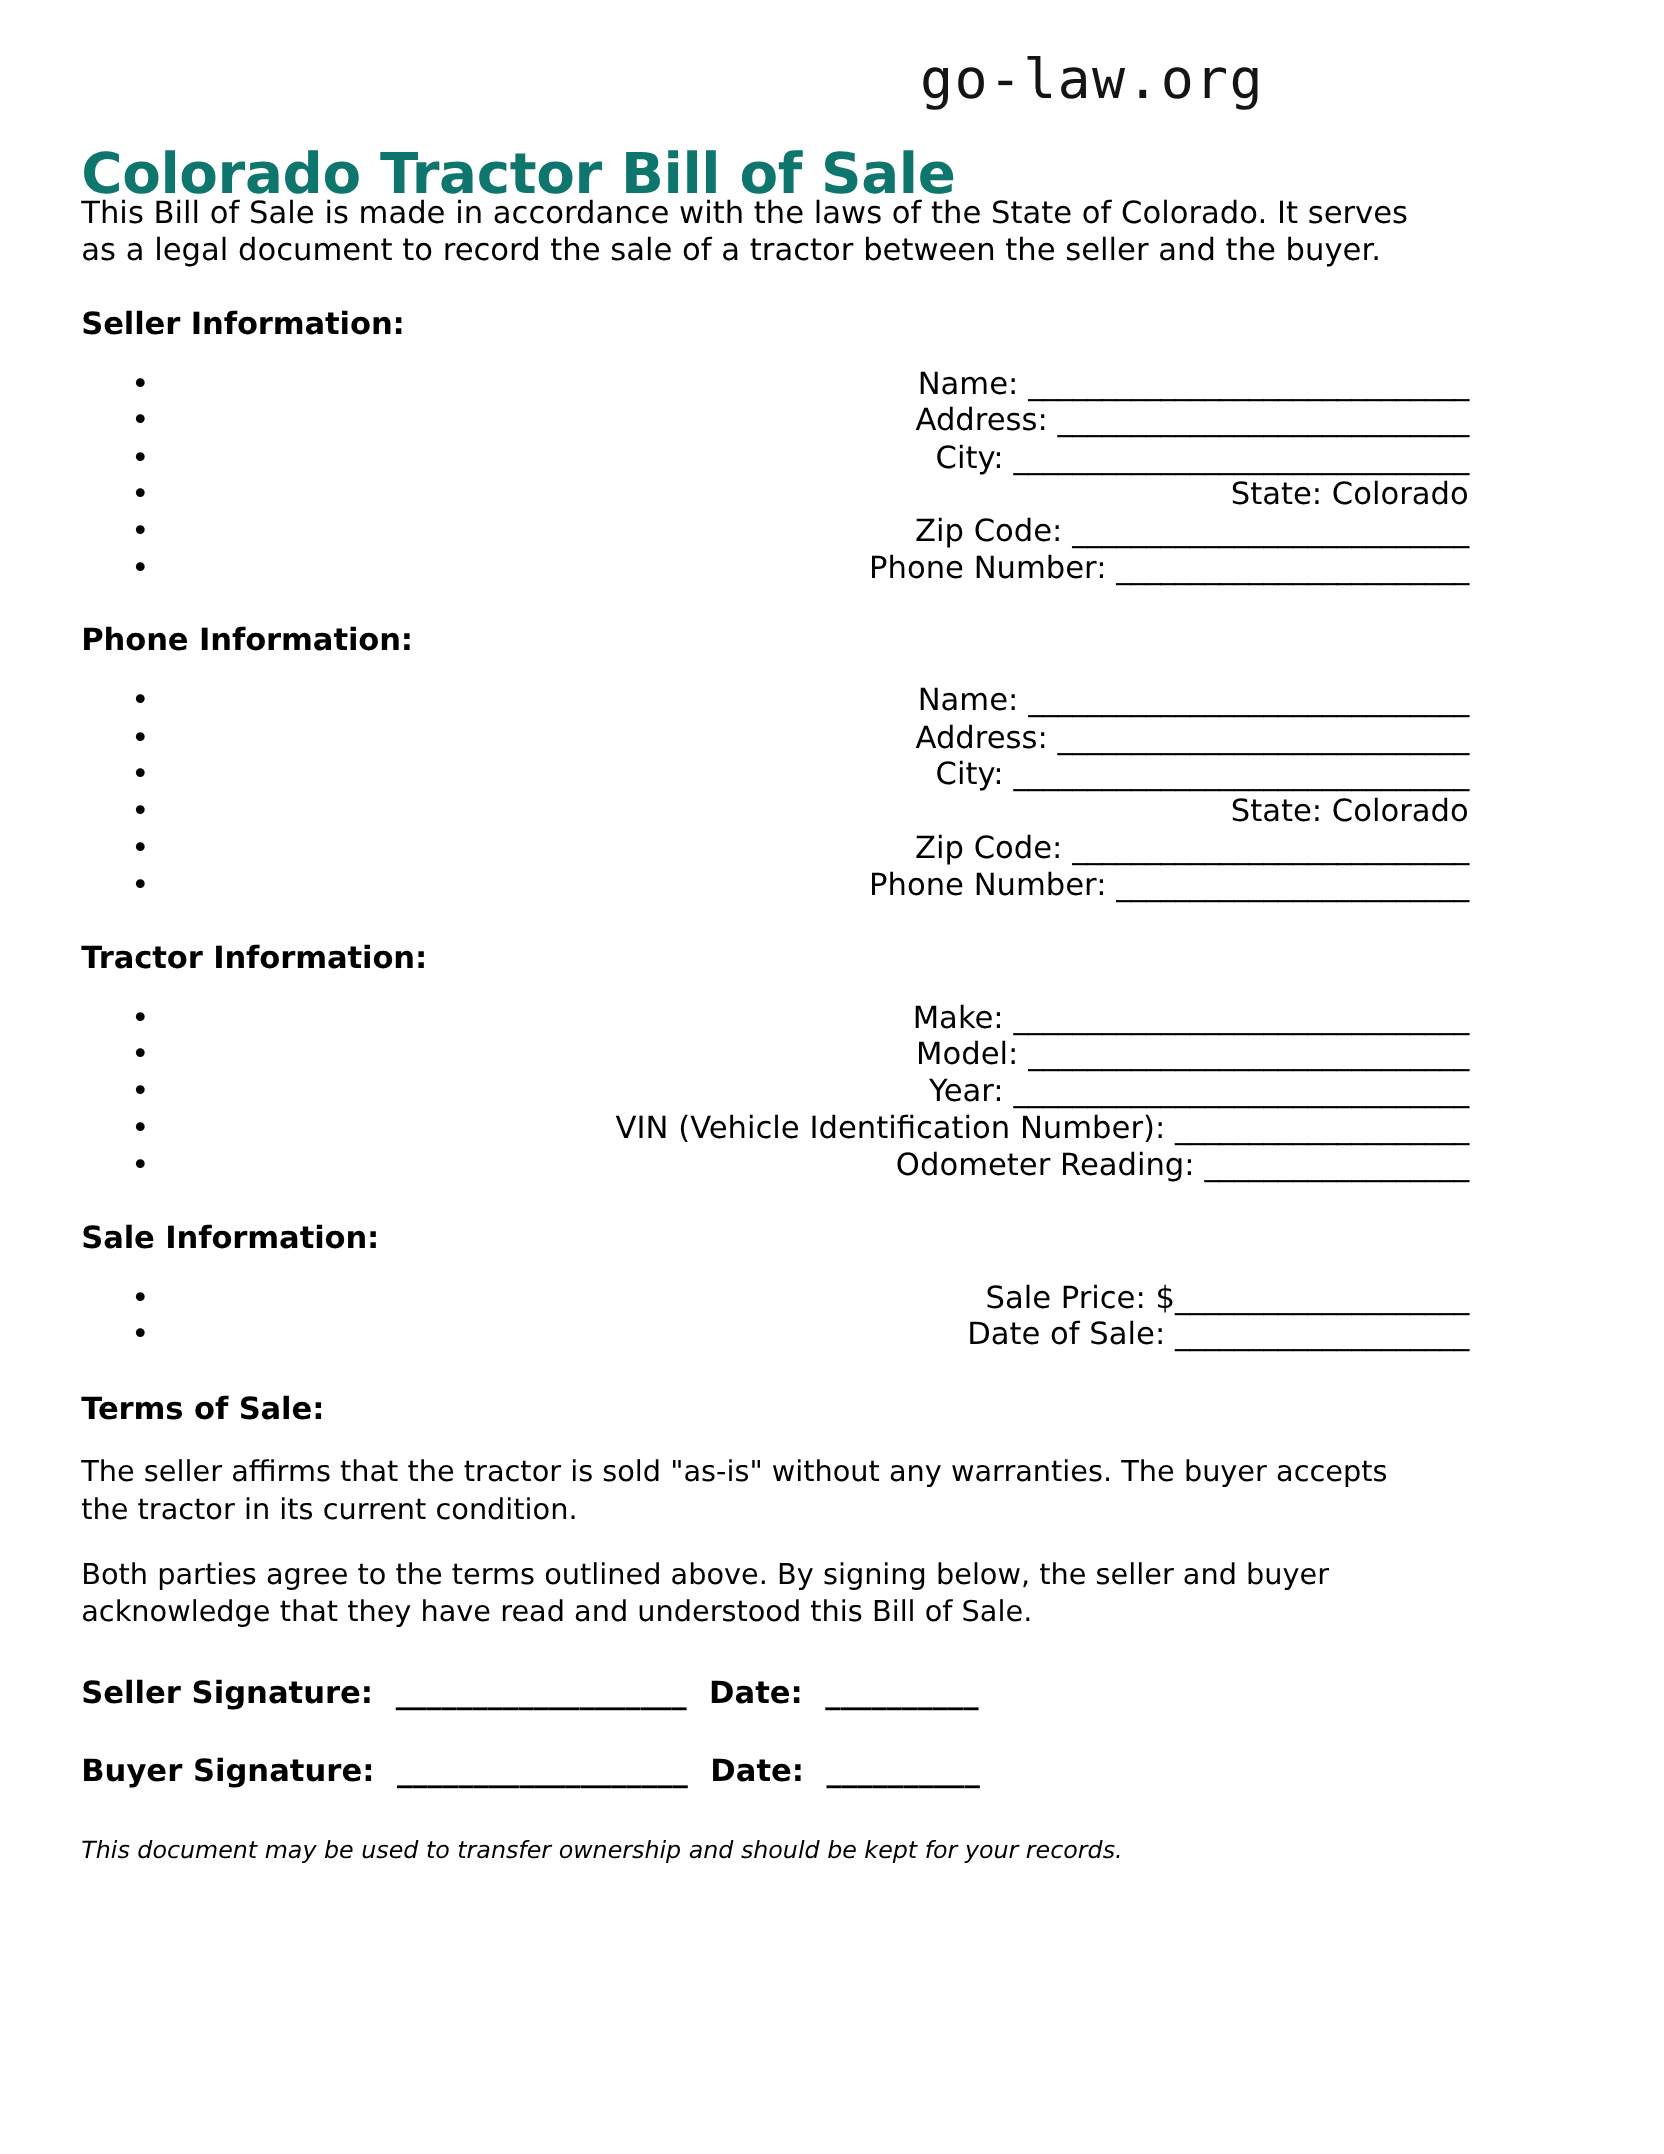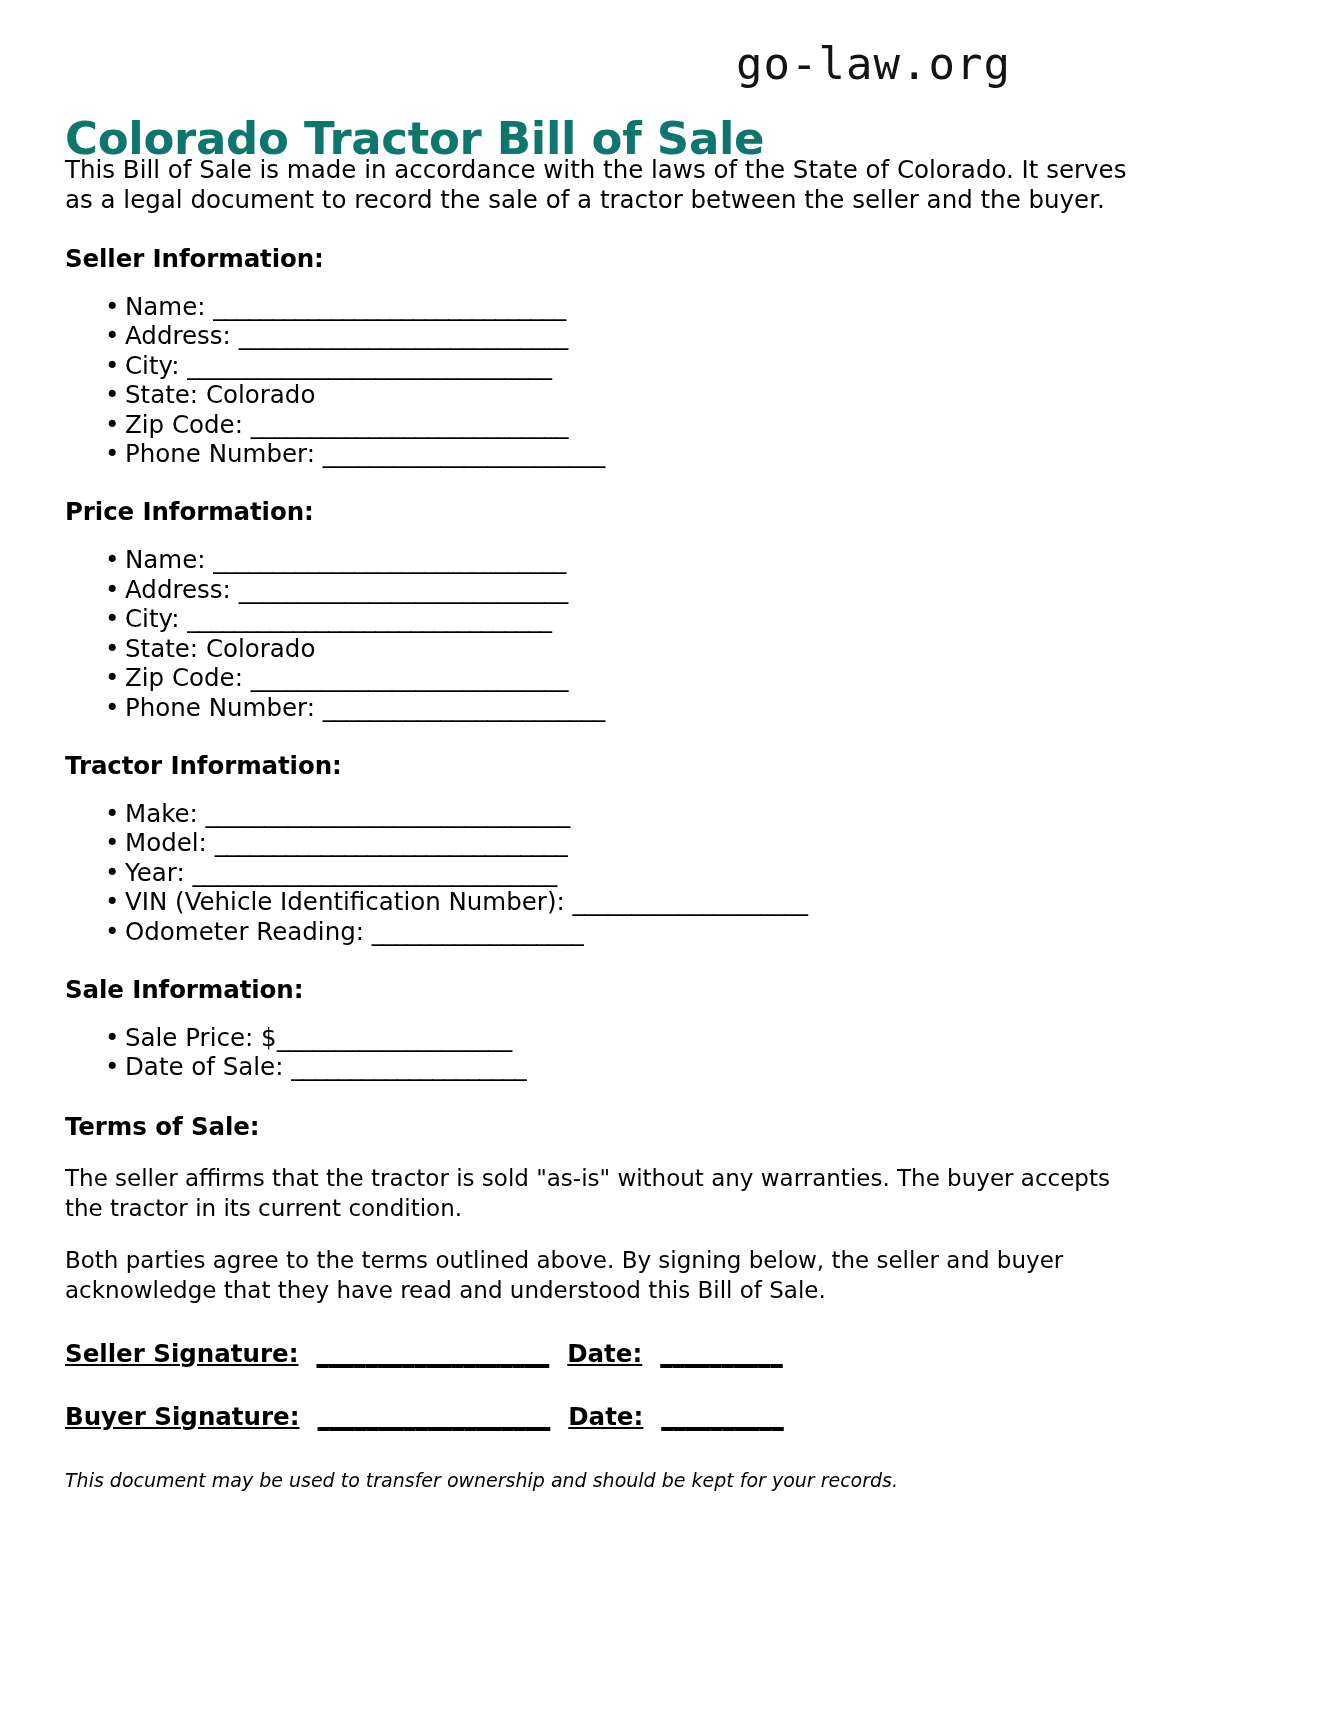--- a/index.html
+++ b/index.html
@@ -57,20 +57,21 @@
   .section-head {
     font-size: 24.5px;
     font-weight: bold;
     margin: 28.5px 0 0 0;
     letter-spacing: -0.1px;
   }
   ul.fields {
     list-style: none;
     margin: 19px 0 0 0;
     padding: 0;
+    text-align: right;
   }
   ul.fields li {
     font-size: 24.5px;
     line-height: 29.5px;
     position: relative;
     padding-left: 60px;
     white-space: nowrap;
   }
   ul.fields li::before {
     content: "\2022";
@@ -87,21 +88,20 @@
     font-size: 23px;
     line-height: 30px;
     margin: 22px 0 0 0;
     max-width: 1080px;
   }
   .sigline {
     font-size: 24.5px;
     font-weight: bold;
     margin: 34px 0 0 0;
     white-space: nowrap;
-    text-decoration: underline;
   }
   .sigline .gap {
     display: inline-block;
     width: 18px;
   }
   .closing {
     font-size: 19px;
     line-height: 30px;
     margin: 34px 0 0 0;
     font-style: italic;
@@ -124,21 +124,21 @@
     <h2 class="section-head">Seller Information:</h2>
     <ul class="fields">
       <li><span>Name:</span> <span class="blank">______________________________</span></li>
       <li><span>Address:</span> <span class="blank">____________________________</span></li>
       <li><span>City:</span> <span class="blank">_______________________________</span></li>
       <li><span>State: Colorado</span></li>
       <li><span>Zip Code:</span> <span class="blank">___________________________</span></li>
       <li><span>Phone Number:</span> <span class="blank">________________________</span></li>
     </ul>
 
-    <h2 class="section-head">Price Information:</h2>
+    <h2 class="section-head">Phone Information:</h2>
     <ul class="fields">
       <li><span>Name:</span> <span class="blank">______________________________</span></li>
       <li><span>Address:</span> <span class="blank">____________________________</span></li>
       <li><span>City:</span> <span class="blank">_______________________________</span></li>
       <li><span>State: Colorado</span></li>
       <li><span>Zip Code:</span> <span class="blank">___________________________</span></li>
       <li><span>Phone Number:</span> <span class="blank">________________________</span></li>
     </ul>
 
     <h2 class="section-head">Tractor Information:</h2>

